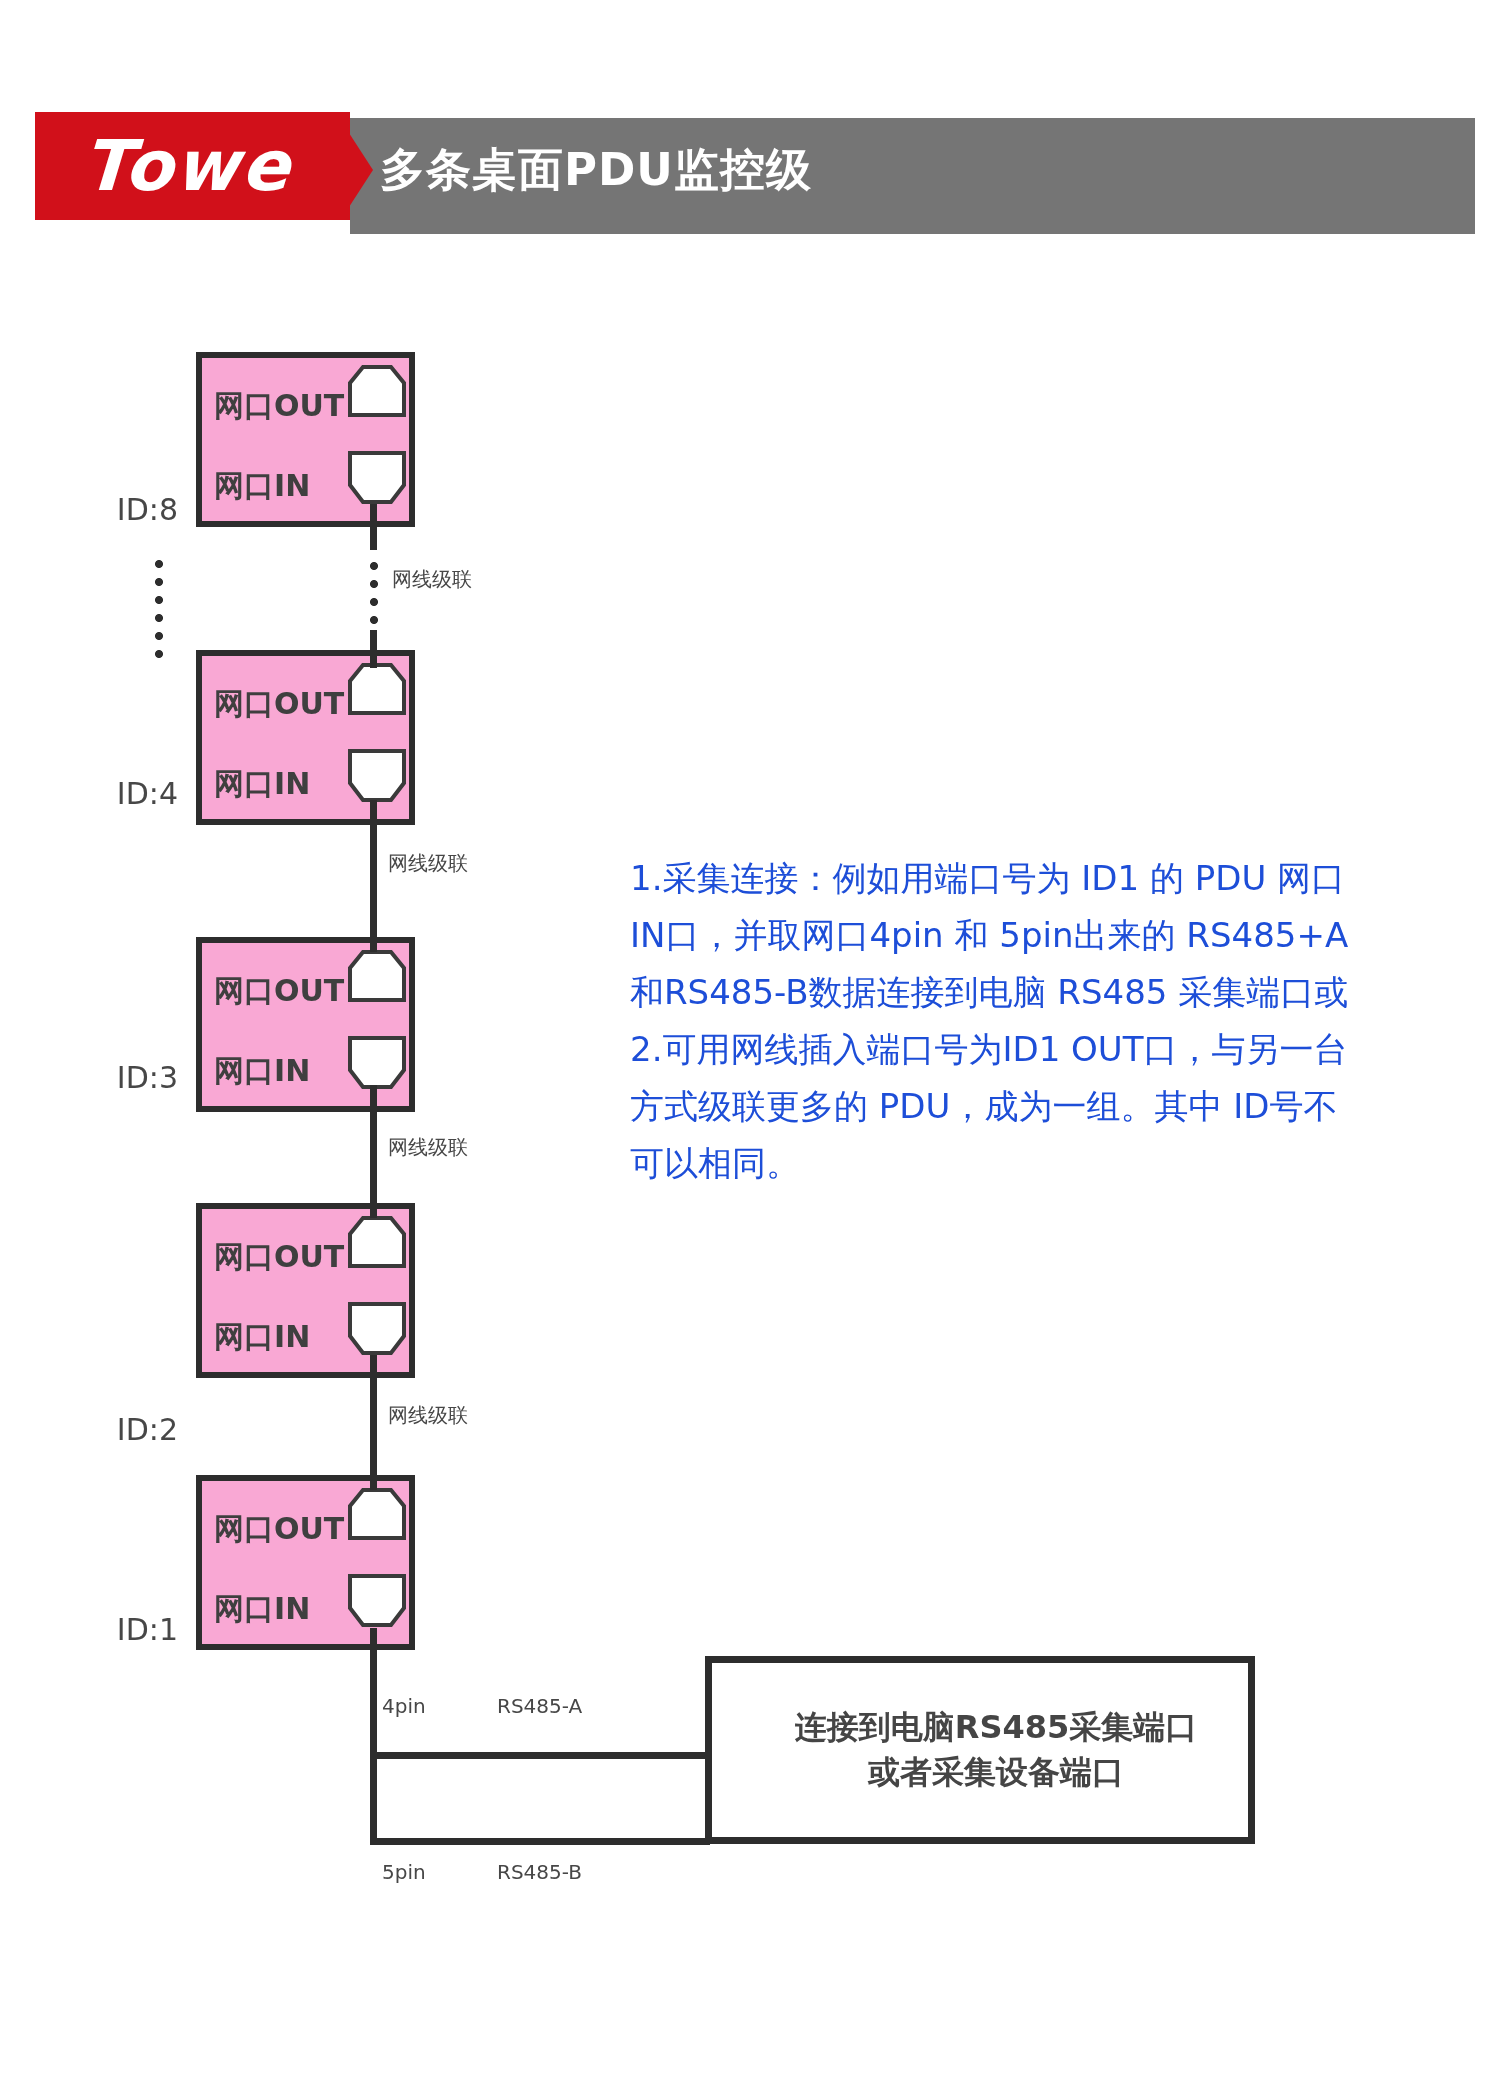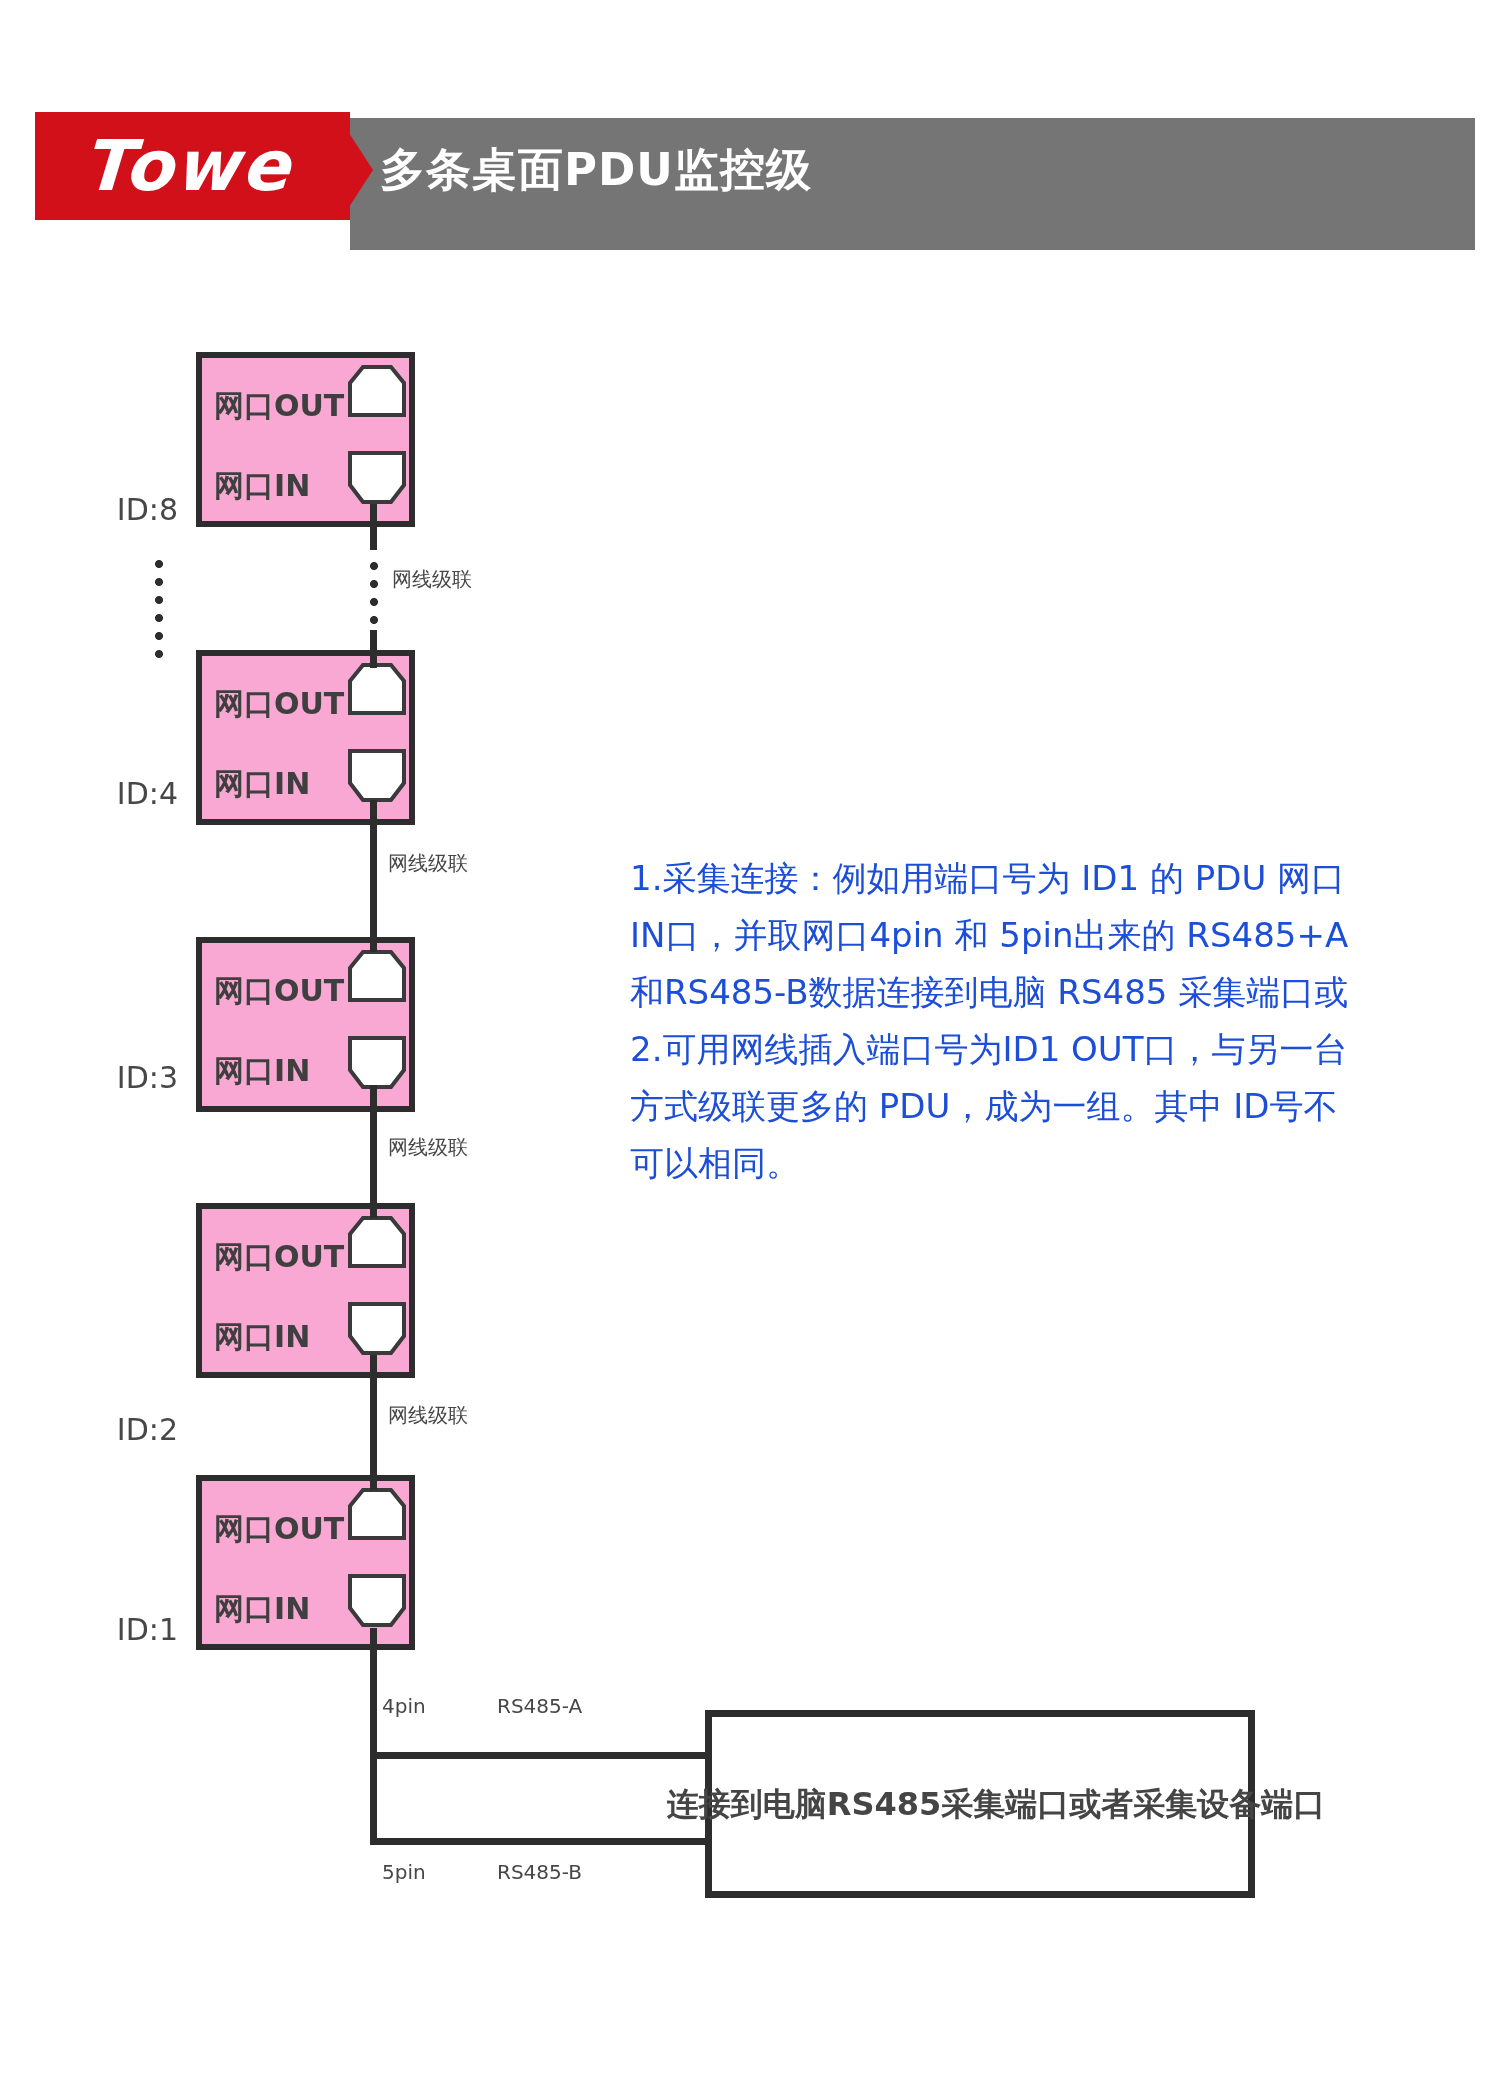--- a/index.html
+++ b/index.html
@@ -1,20 +1,20 @@
 <!DOCTYPE html>
 <html><head>
 <meta charset="utf-8">
 <style>
   html,body { margin:0; padding:0; background:#ffffff; }
   #page { position:relative; width:1500px; height:2098px; background:#ffffff; overflow:hidden;
           font-family:"DejaVu Sans","Liberation Sans",sans-serif; }
 
   
-  .banner { position:absolute; left:350px; top:118px; width:1125px; height:132px;
+  .banner { position:absolute; left:350px; top:118px; width:1125px; height:116px;
             background:#757575; z-index:1; }
   .banner-title { display:block; padding-left:30px; line-height:104px; font-size:45px;
                   font-weight:bold; color:#ffffff; letter-spacing:1px; white-space:nowrap; }
   .logo-box { position:absolute; left:35px; top:112px; width:315px; height:108px;
               background:#d1101a; z-index:2; display:flex; align-items:center; justify-content:center; }
   .logo-text { font-size:70px; font-weight:800; font-style:italic; color:#ffffff;
                transform:skewX(-6deg); letter-spacing:2px; }
   .chevron { position:absolute; left:349px; top:133px; width:0; height:0; z-index:3;
              border-left:24px solid #d1101a; border-top:37px solid transparent;
              border-bottom:37px solid transparent; }
@@ -30,23 +30,23 @@
   .connector.out { top:6px; }
   .connector.in  { top:92px; }
   .id-label { position:absolute; left:100px; width:78px; text-align:right;
               font-size:30px; font-weight:500; color:#474747; }
   .vline { position:absolute; left:370px; width:7px; background:#2d2d2d; }
   .hline { position:absolute; height:7px; background:#2d2d2d; }
   .vdots { position:absolute; width:8px; background-repeat:repeat-y; background-size:8px 18px;
            background-image:radial-gradient(circle at 4px 8px, #2d2d2d 3.6px, rgba(0,0,0,0) 4.4px); }
   .cascade-label, .pin-label { position:absolute; font-size:20px; font-weight:500;
            color:#474747; white-space:nowrap; }
-  .target-box { position:absolute; left:705px; top:1710px; width:550px; height:188px;
+  .target-box { position:absolute; left:705px; top:1656px; width:550px; height:188px;
                 border:7px solid #2d2d2d; background:#ffffff; box-sizing:border-box;
-                display:flex; flex-direction:row; align-items:center; justify-content:center;padding-left:32px; }
+                display:flex; flex-direction:column; align-items:center; justify-content:center;padding-left:32px; }
   .target-line { font-size:32px; font-weight:600; color:#454545; line-height:45px;
                  text-align:center; white-space:nowrap; }
 
   
   .notes { position:absolute; left:630px; top:850px; width:860px; }
   .note-line { font-size:34px; color:#1d4ed8; line-height:57px; white-space:nowrap; }
 </style>
 </head>
 <body>
 

